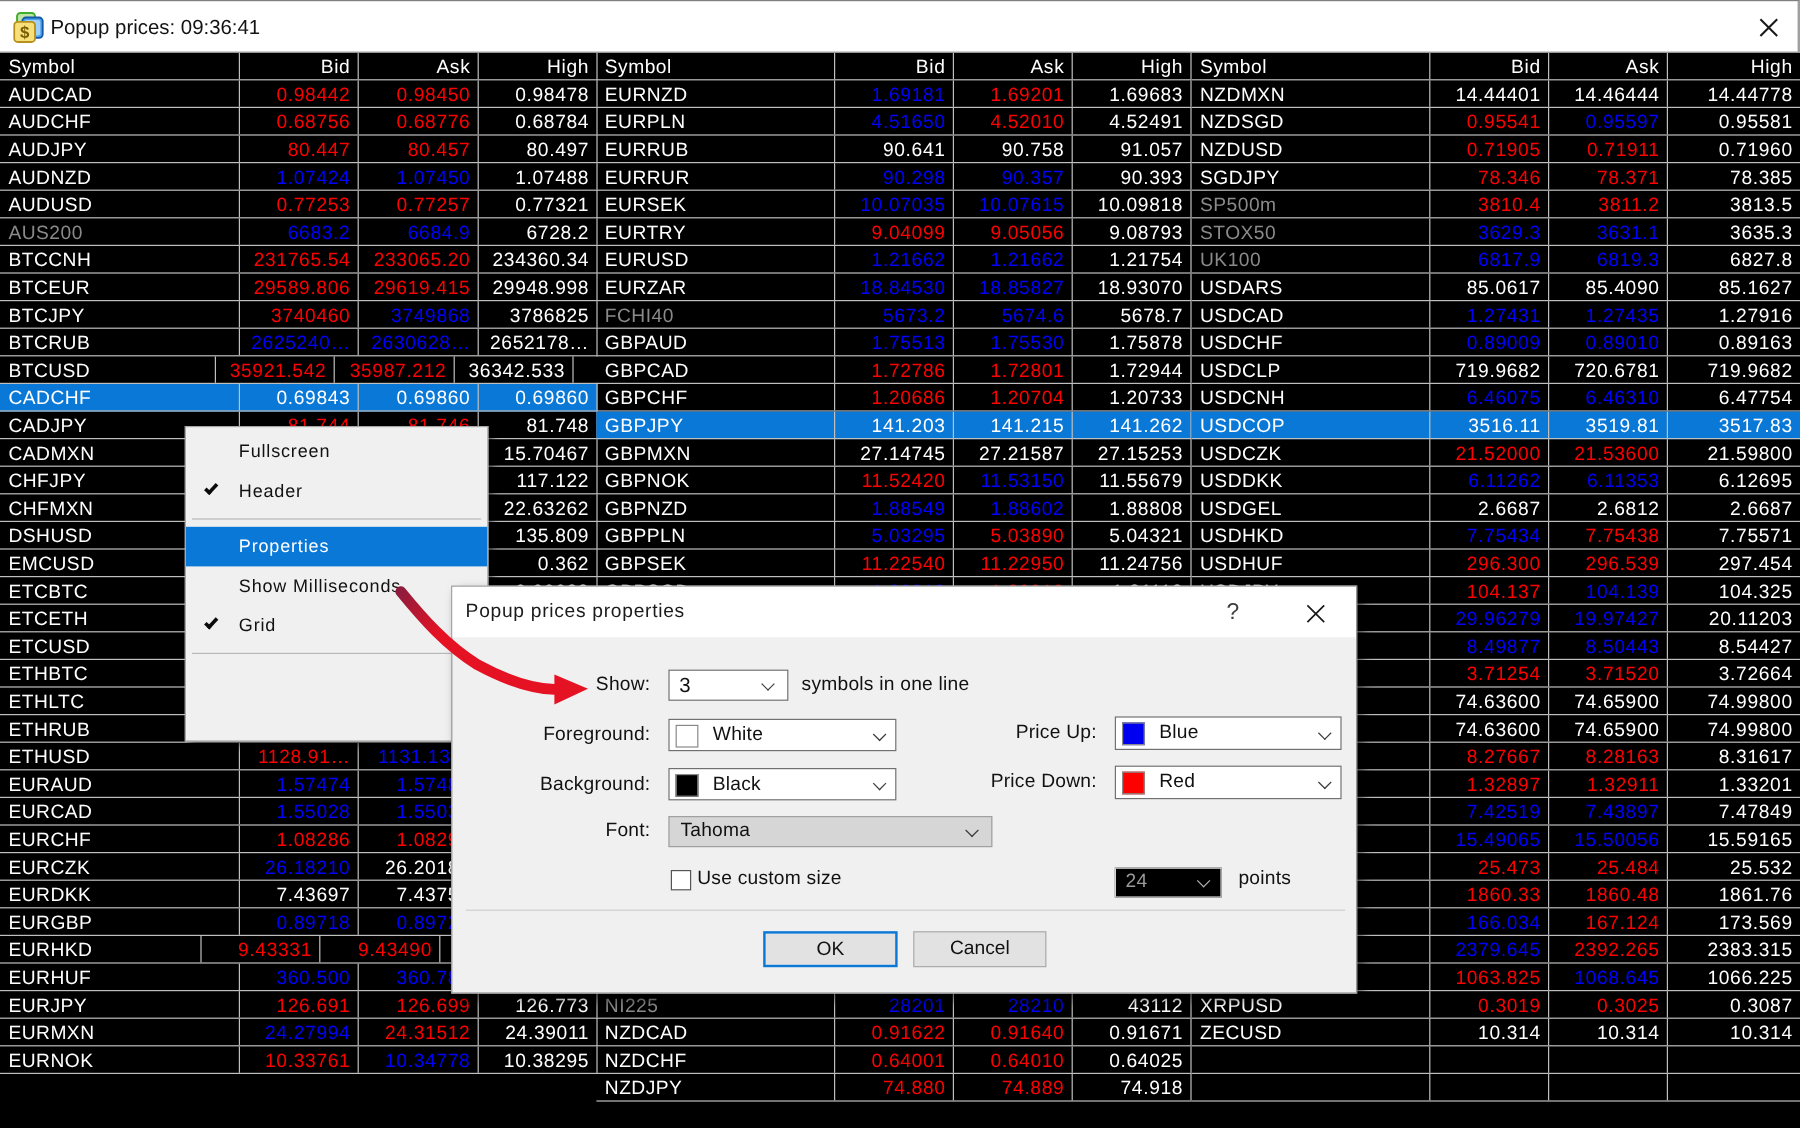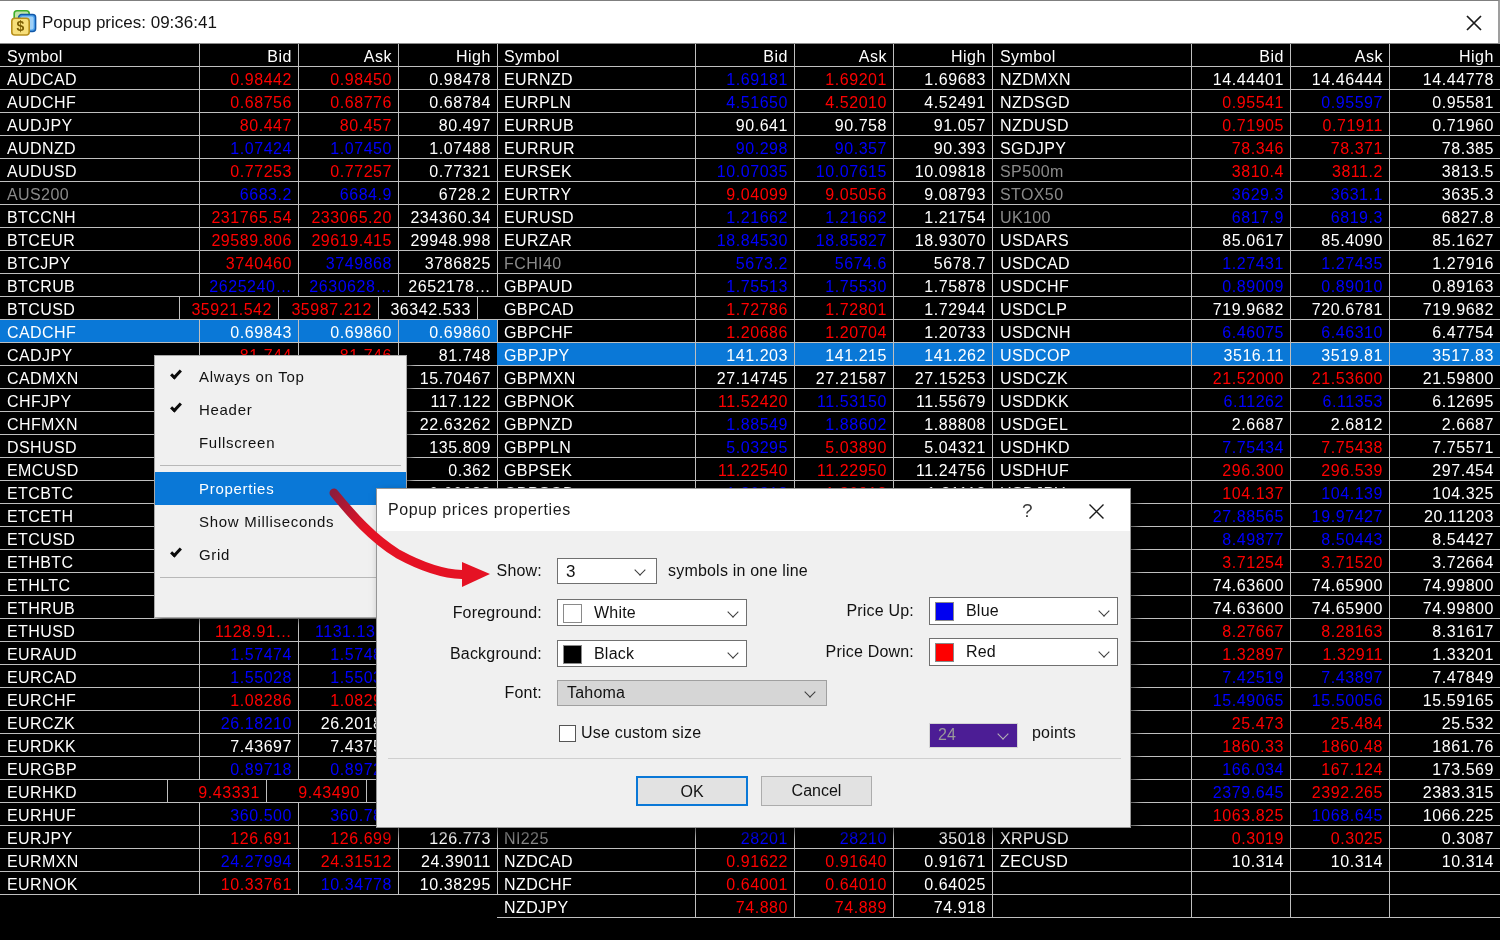--- a/index.html
+++ b/index.html
@@ -474,21 +474,21 @@
     <div class="tr">
       <div class="c sym w" style="width:199px">NZDCHFm</div>
       <div class="c num r" style="width:99px">0.64003</div>
       <div class="c num r" style="width:99px">0.64012</div>
       <div class="c num w" style="width:99px">0.64027</div>
     </div>
     <div class="tr">
       <div class="c sym g" style="width:199px">NI225</div>
       <div class="c num b" style="width:99px">28201</div>
       <div class="c num b" style="width:99px">28210</div>
-      <div class="c num w" style="width:99px">35018</div>
+      <div class="c num w" style="width:99px">43112</div>
     </div>
     <div class="tr">
       <div class="c sym w" style="width:199px">NZDCAD</div>
       <div class="c num r" style="width:99px">0.91622</div>
       <div class="c num r" style="width:99px">0.91640</div>
       <div class="c num w" style="width:99px">0.91671</div>
     </div>
     <div class="tr">
       <div class="c sym w" style="width:199px">NZDCHF</div>
       <div class="c num r" style="width:99px">0.64001</div>
@@ -618,21 +618,21 @@
       <div class="c num nb w" style="width:110px">297.454</div>
     </div>
     <div class="tr">
       <div class="c sym w" style="width:199px">USDJPY</div>
       <div class="c num r" style="width:99px">104.137</div>
       <div class="c num b" style="width:99px">104.139</div>
       <div class="c num nb w" style="width:110px">104.325</div>
     </div>
     <div class="tr">
       <div class="c sym w" style="width:199px">USDMXN</div>
-      <div class="c num b" style="width:99px">27.88565</div>
+      <div class="c num b" style="width:99px">29.96279</div>
       <div class="c num b" style="width:99px">19.97427</div>
       <div class="c num nb w" style="width:110px">20.11203</div>
     </div>
     <div class="tr">
       <div class="c sym w" style="width:199px">USDNOK</div>
       <div class="c num b" style="width:99px">8.49877</div>
       <div class="c num b" style="width:99px">8.50443</div>
       <div class="c num nb w" style="width:110px">8.54427</div>
     </div>
     <div class="tr">
@@ -727,23 +727,22 @@
     </div>
     <div class="tr">
       <div class="c sym w" style="width:199px"></div>
       <div class="c num w" style="width:99px"></div>
       <div class="c num w" style="width:99px"></div>
       <div class="c num nb w" style="width:110px"></div>
     </div>
   </div>
 <div id="menu">
 <div style="height:4px"></div>
-<div class="mi"><span class="chk"></span>Always on Top</div>
+<div class="mi">Fullscreen</div>
 <div class="mi"><span class="chk"></span>Header</div>
-<div class="mi">Fullscreen</div>
 <div class="msep"></div>
 <div class="mi sel">Properties</div>
 <div class="mi">Show Milliseconds</div>
 <div class="mi"><span class="chk"></span>Grid</div>
 <div class="msep"></div>
 </div>
 <div id="dlg">
 <div id="dlgtitle">
       <span>Popup prices properties</span>
     </div>
@@ -789,21 +788,21 @@
   <span class="chev" style="right:9px;top:9px"></span>
 </div>
 
 <div class="dlbl" style="left:437px;top:149px;width:100px;line-height:28px">Price Down:</div>
 <div class="combo" style="left:552px;top:149px;width:189px;height:28px">
   <span class="swatch" style="left:5px;top:4px;background:#fe0000"></span>
   <span class="dtext" style="left:36px;top:0;line-height:26px">Red</span>
   <span class="chev" style="right:9px;top:9px"></span>
 </div>
 
-<div class="combo" style="left:552px;top:234px;width:89px;height:25px;background:#4c1d95;border-color:#d4d4d4">
+<div class="combo" style="left:552px;top:234px;width:89px;height:25px;background:#000000;border-color:#d4d4d4">
   <span class="dtext" style="left:8px;top:0;line-height:22px;color:#9a9a9a">24</span>
   <span class="chev" style="right:10px;top:6px;border-color:#b5b5b5"></span>
 </div>
 <div class="dtext" style="left:655px;top:231px;line-height:26px">points</div>
 
 <div style="position:absolute;left:11px;top:269px;width:733px;border-top:1px solid #cfcfcf"></div>
 
 <div class="btn" style="left:259px;top:287px;width:112px;border:2px solid #0a78d7">OK</div>
 <div class="btn" style="left:384px;top:287px;width:111px;border:1px solid #acacac;line-height:28px">Cancel</div>
 </div>

